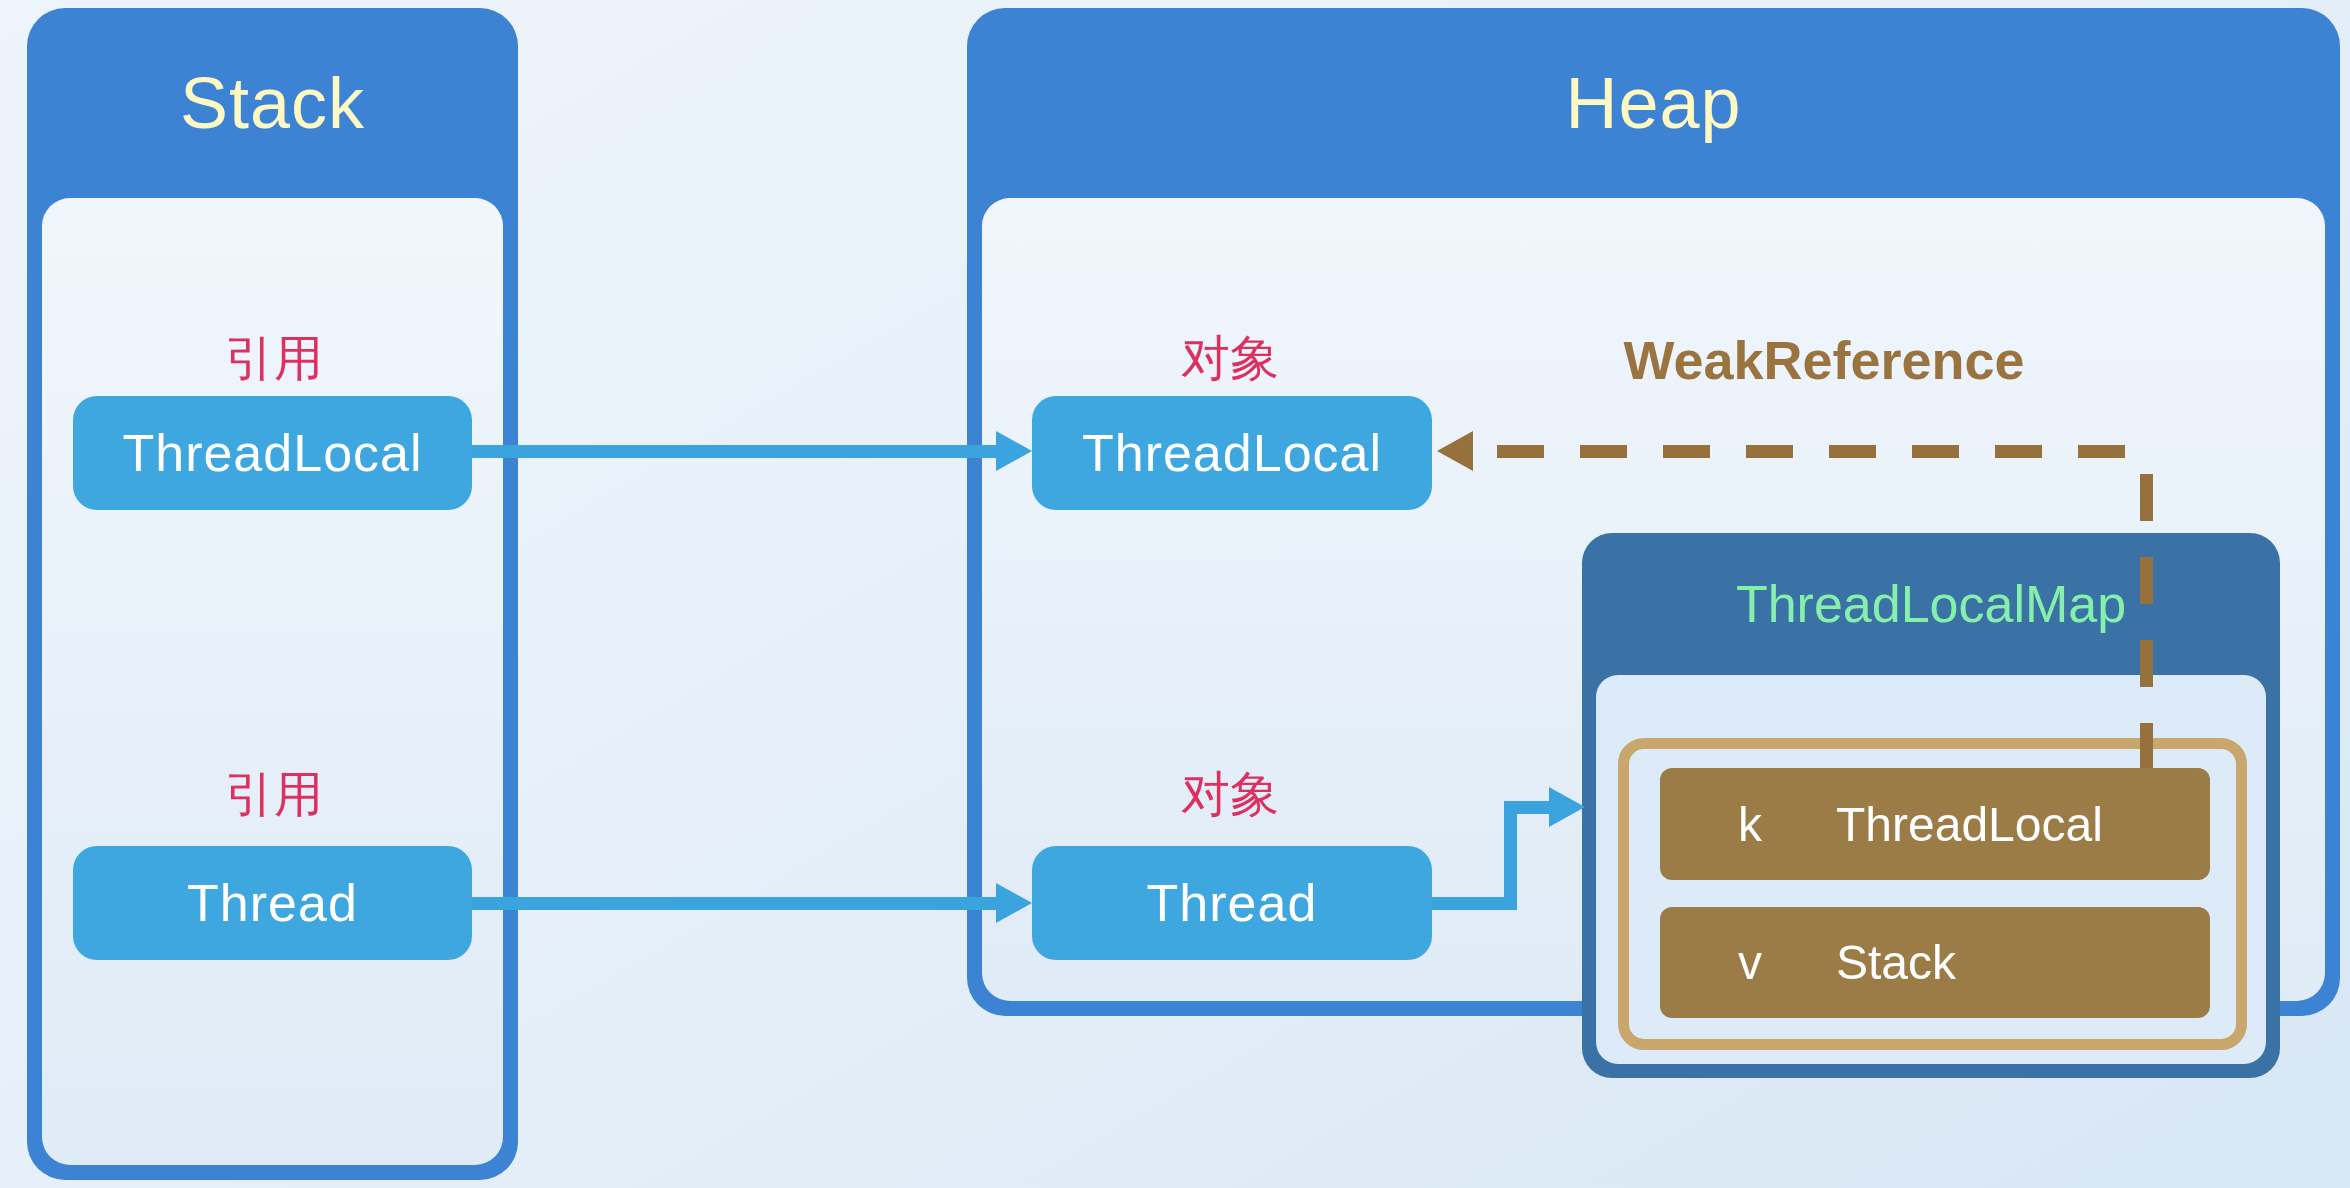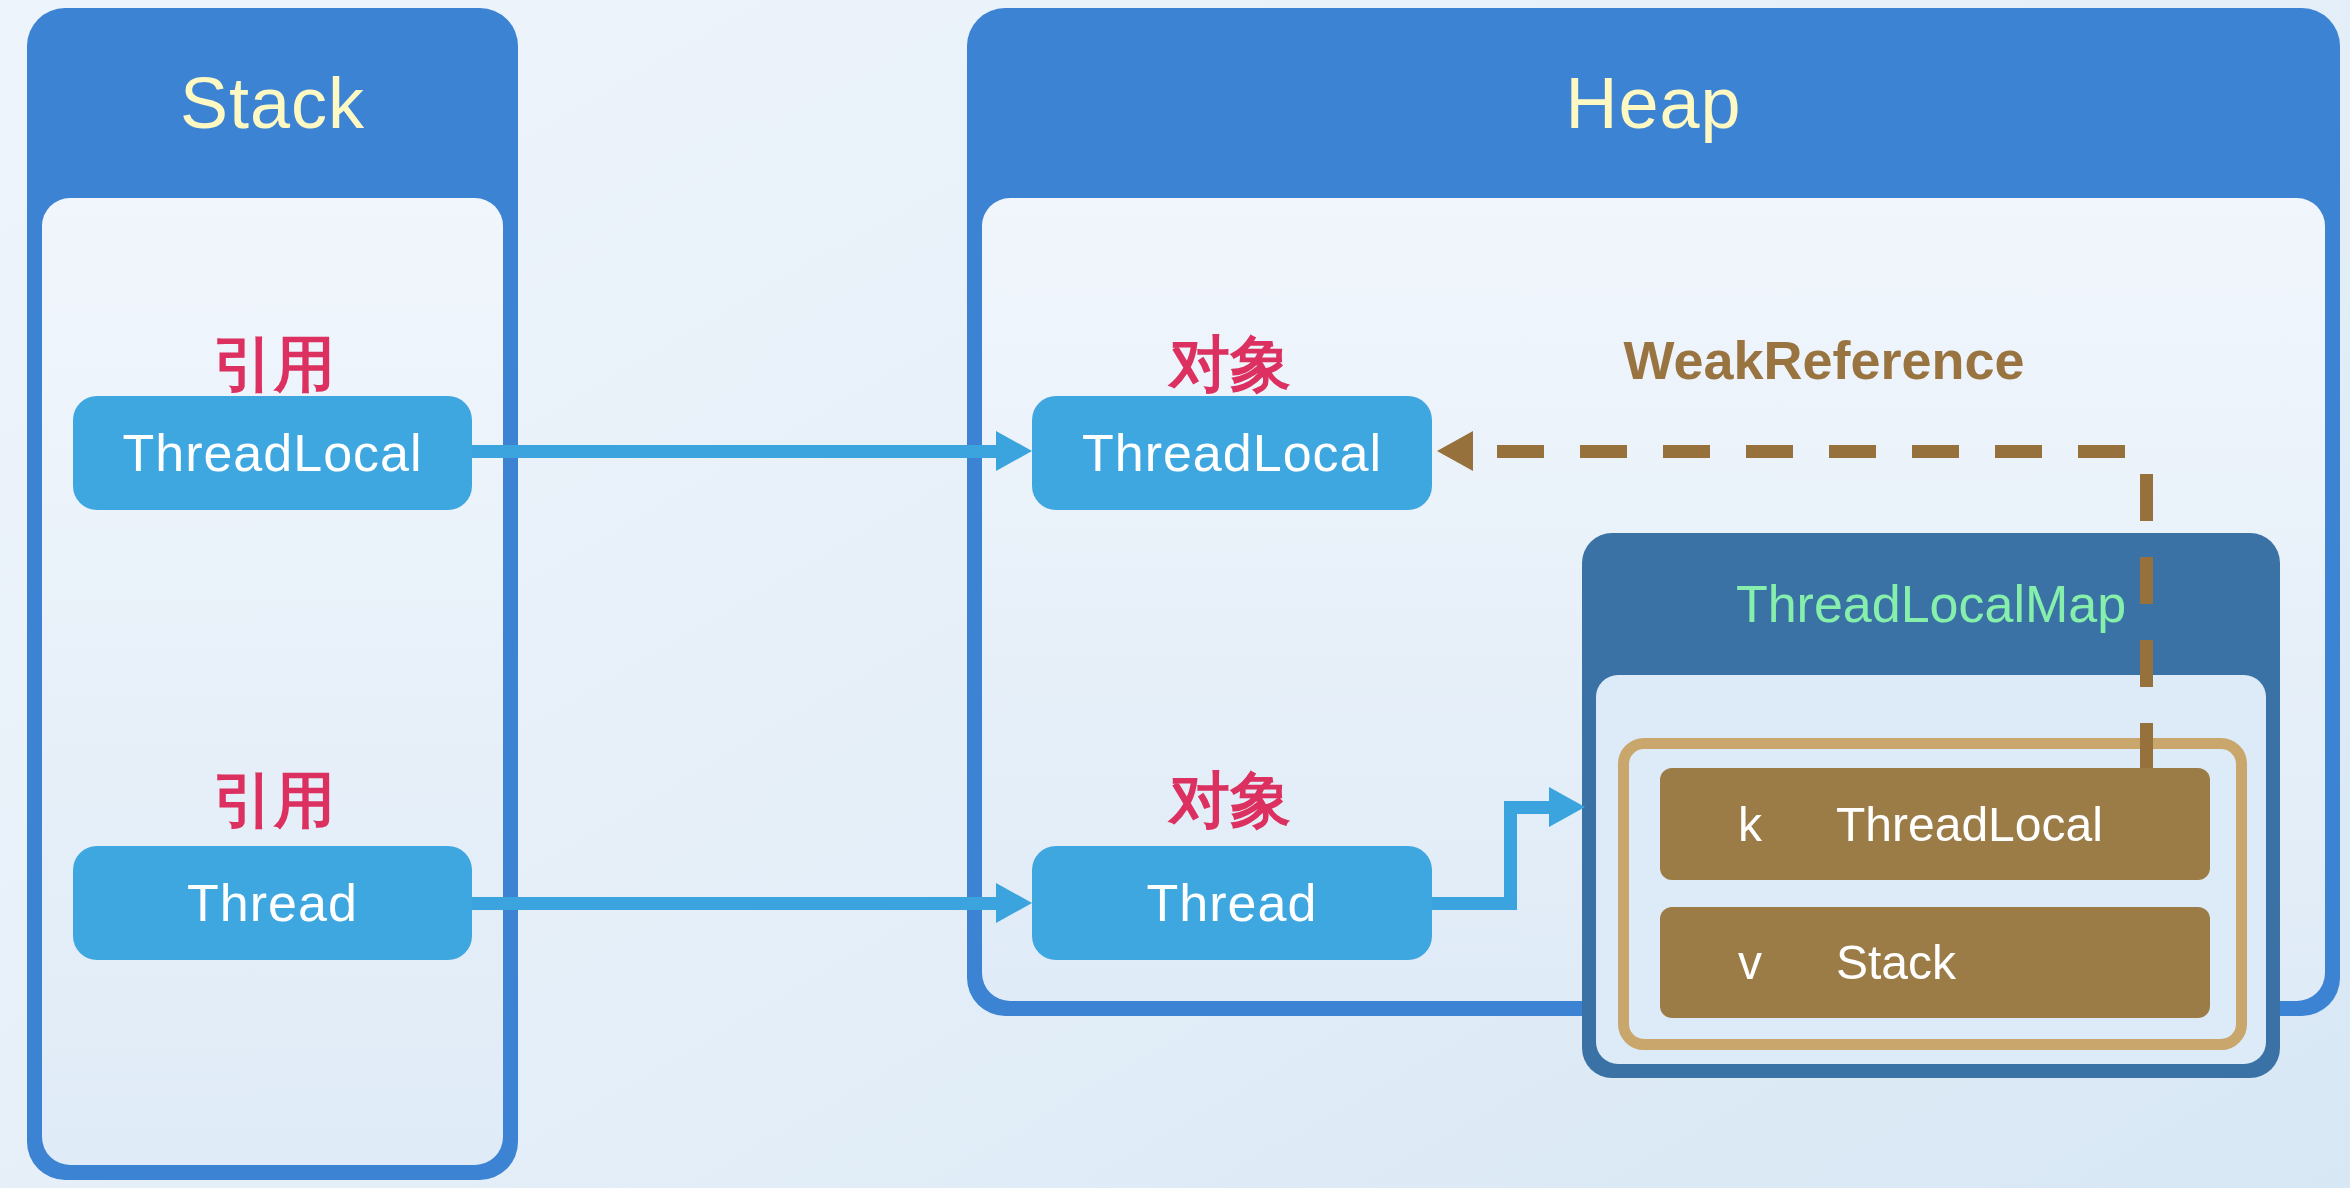--- a/index.html
+++ b/index.html
@@ -51,22 +51,22 @@
     align-items: center;
     justify-content: center;
     letter-spacing: 1px;
   }
 
   
   .cn-label {
     position: absolute;
     transform: translateX(-50%);
     color: #dc3160;
-    font-size: 61px;
-    font-weight: bold;
+    font-size: 49px;
+    font-weight: normal;
     line-height: 1;
     white-space: nowrap;
   }
 
   
   .weakref-label {
     position: absolute;
     transform: translateX(-50%);
     color: #997440;
     font-size: 54px;

